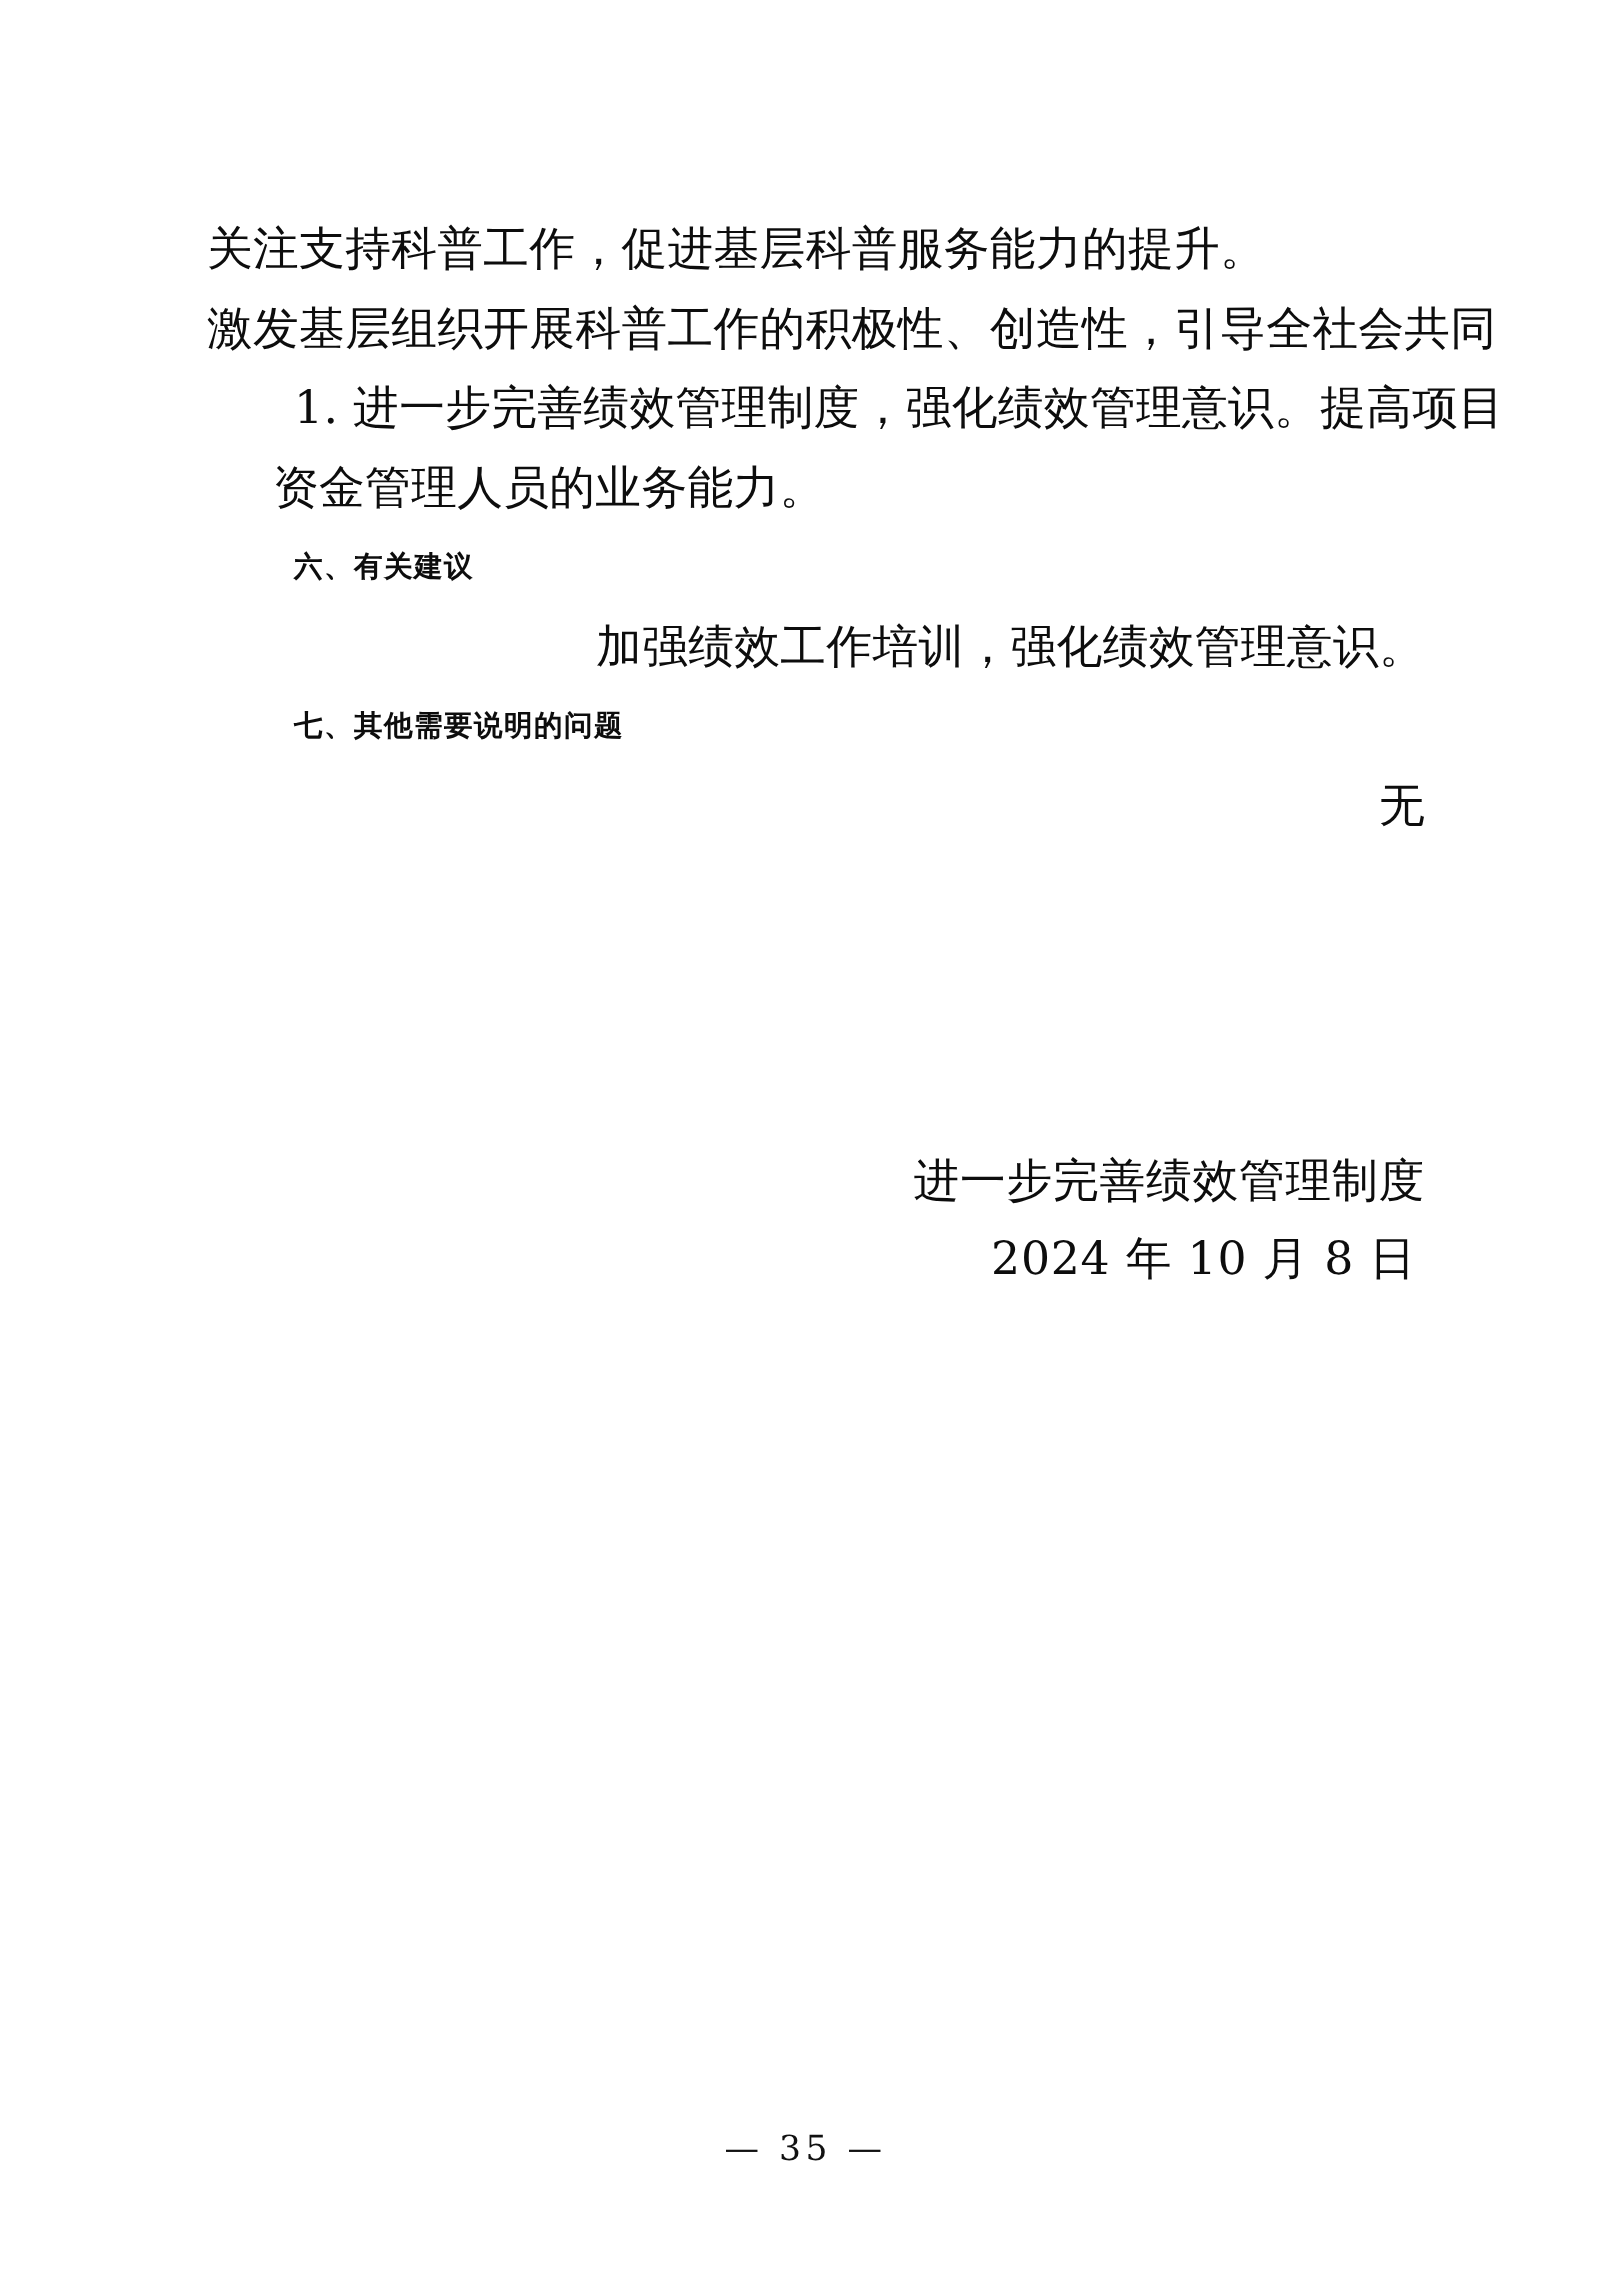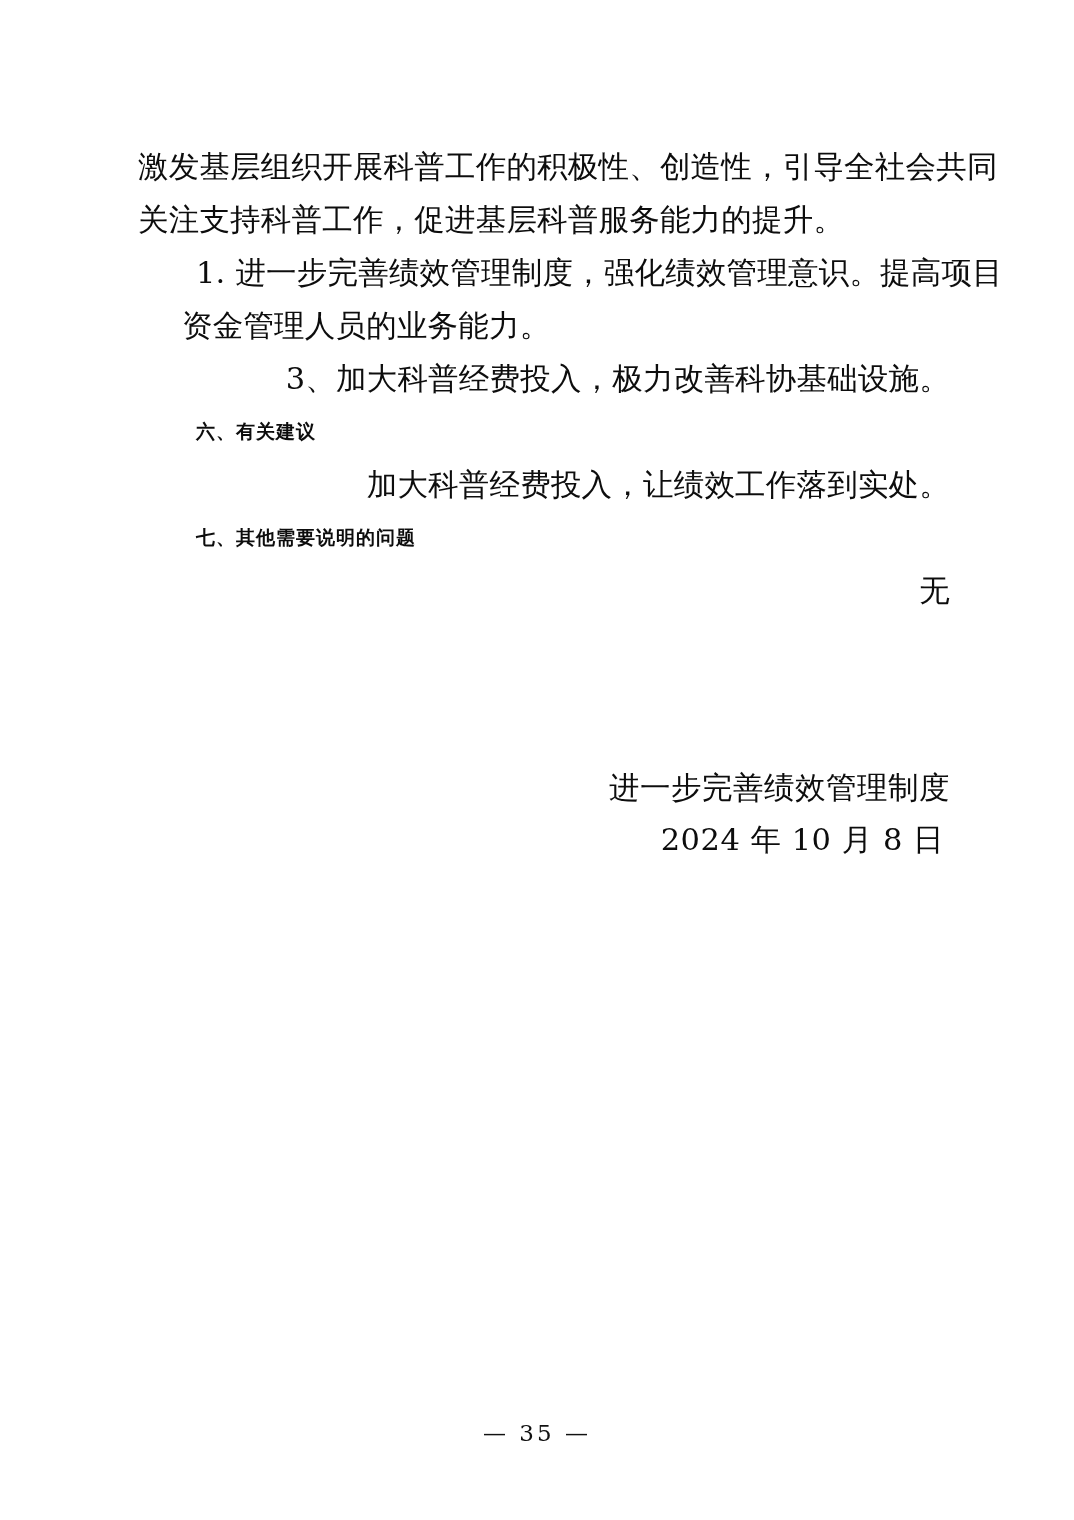--- a/index.html
+++ b/index.html
@@ -74,32 +74,31 @@
     color: #111;
   }
 </style>
 </head>
 <body>
 
 <div class="page">
 
   <div class="content">
 
+    <div class="body-line">关注支持科普工作，促进基层科普服务能力的提升。</div>
     <div class="body-line">激发基层组织开展科普工作的积极性、创造性，引导全社会共同</div>
-    <div class="body-line">关注支持科普工作，促进基层科普服务能力的提升。</div>
 
     <div class="body-line indent-1">1. 进一步完善绩效管理制度，强化绩效管理意识。提高项目</div>
     <div class="body-line indent-half">资金管理人员的业务能力。</div>
 
 
-    <div class="body-line indent-1">3、加大科普经费投入，极力改善科协基础设施。</div>
 
     <div class="heading">六、有关建议</div>
 
-    <div class="body-line indent-1">加大科普经费投入，让绩效工作落到实处。</div>
+    <div class="body-line indent-1">加强绩效工作培训，强化绩效管理意识。</div>
 
     <div class="heading">七、其他需要说明的问题</div>
 
     <div class="body-line indent-1">无</div>
 
   </div>
 
   <div class="signature-block">
     <div class="sig-org">进一步完善绩效管理制度</div>
     <div class="sig-date">2024 年 10 月 8 日</div>

